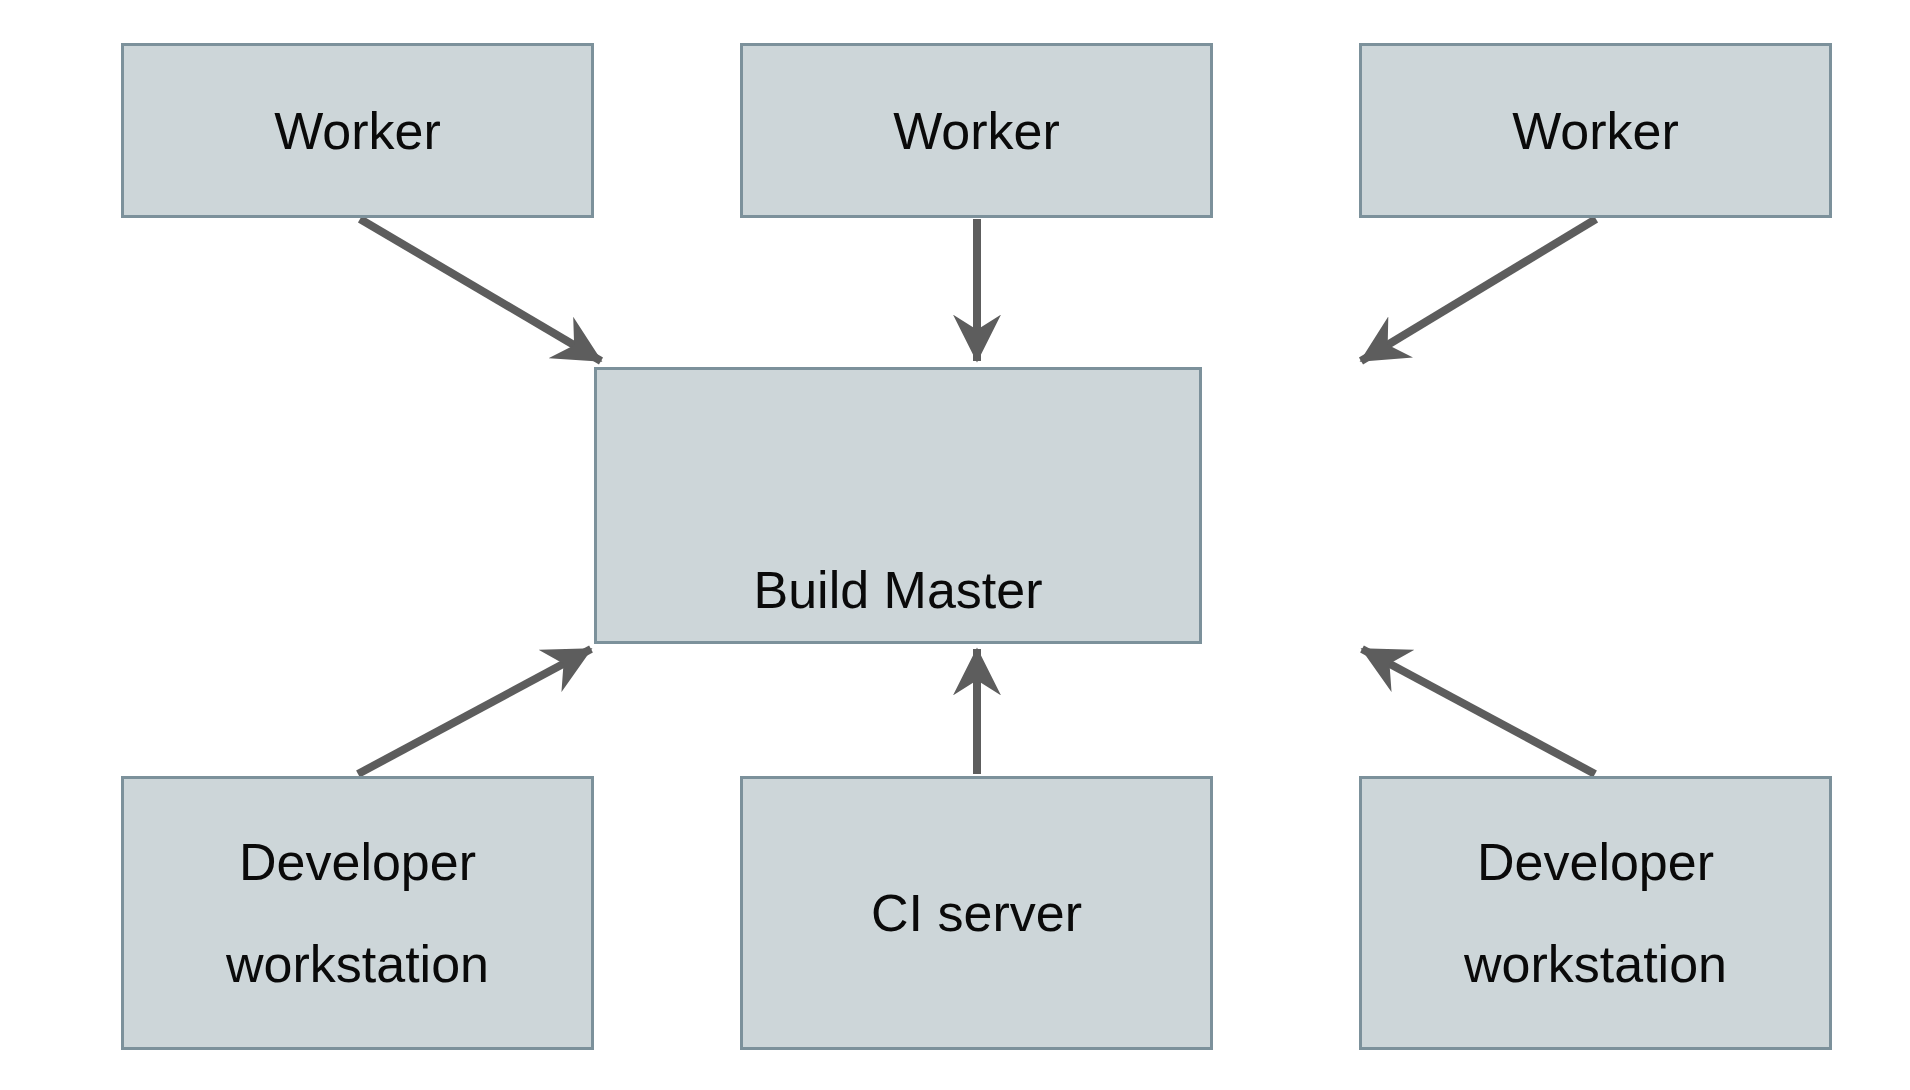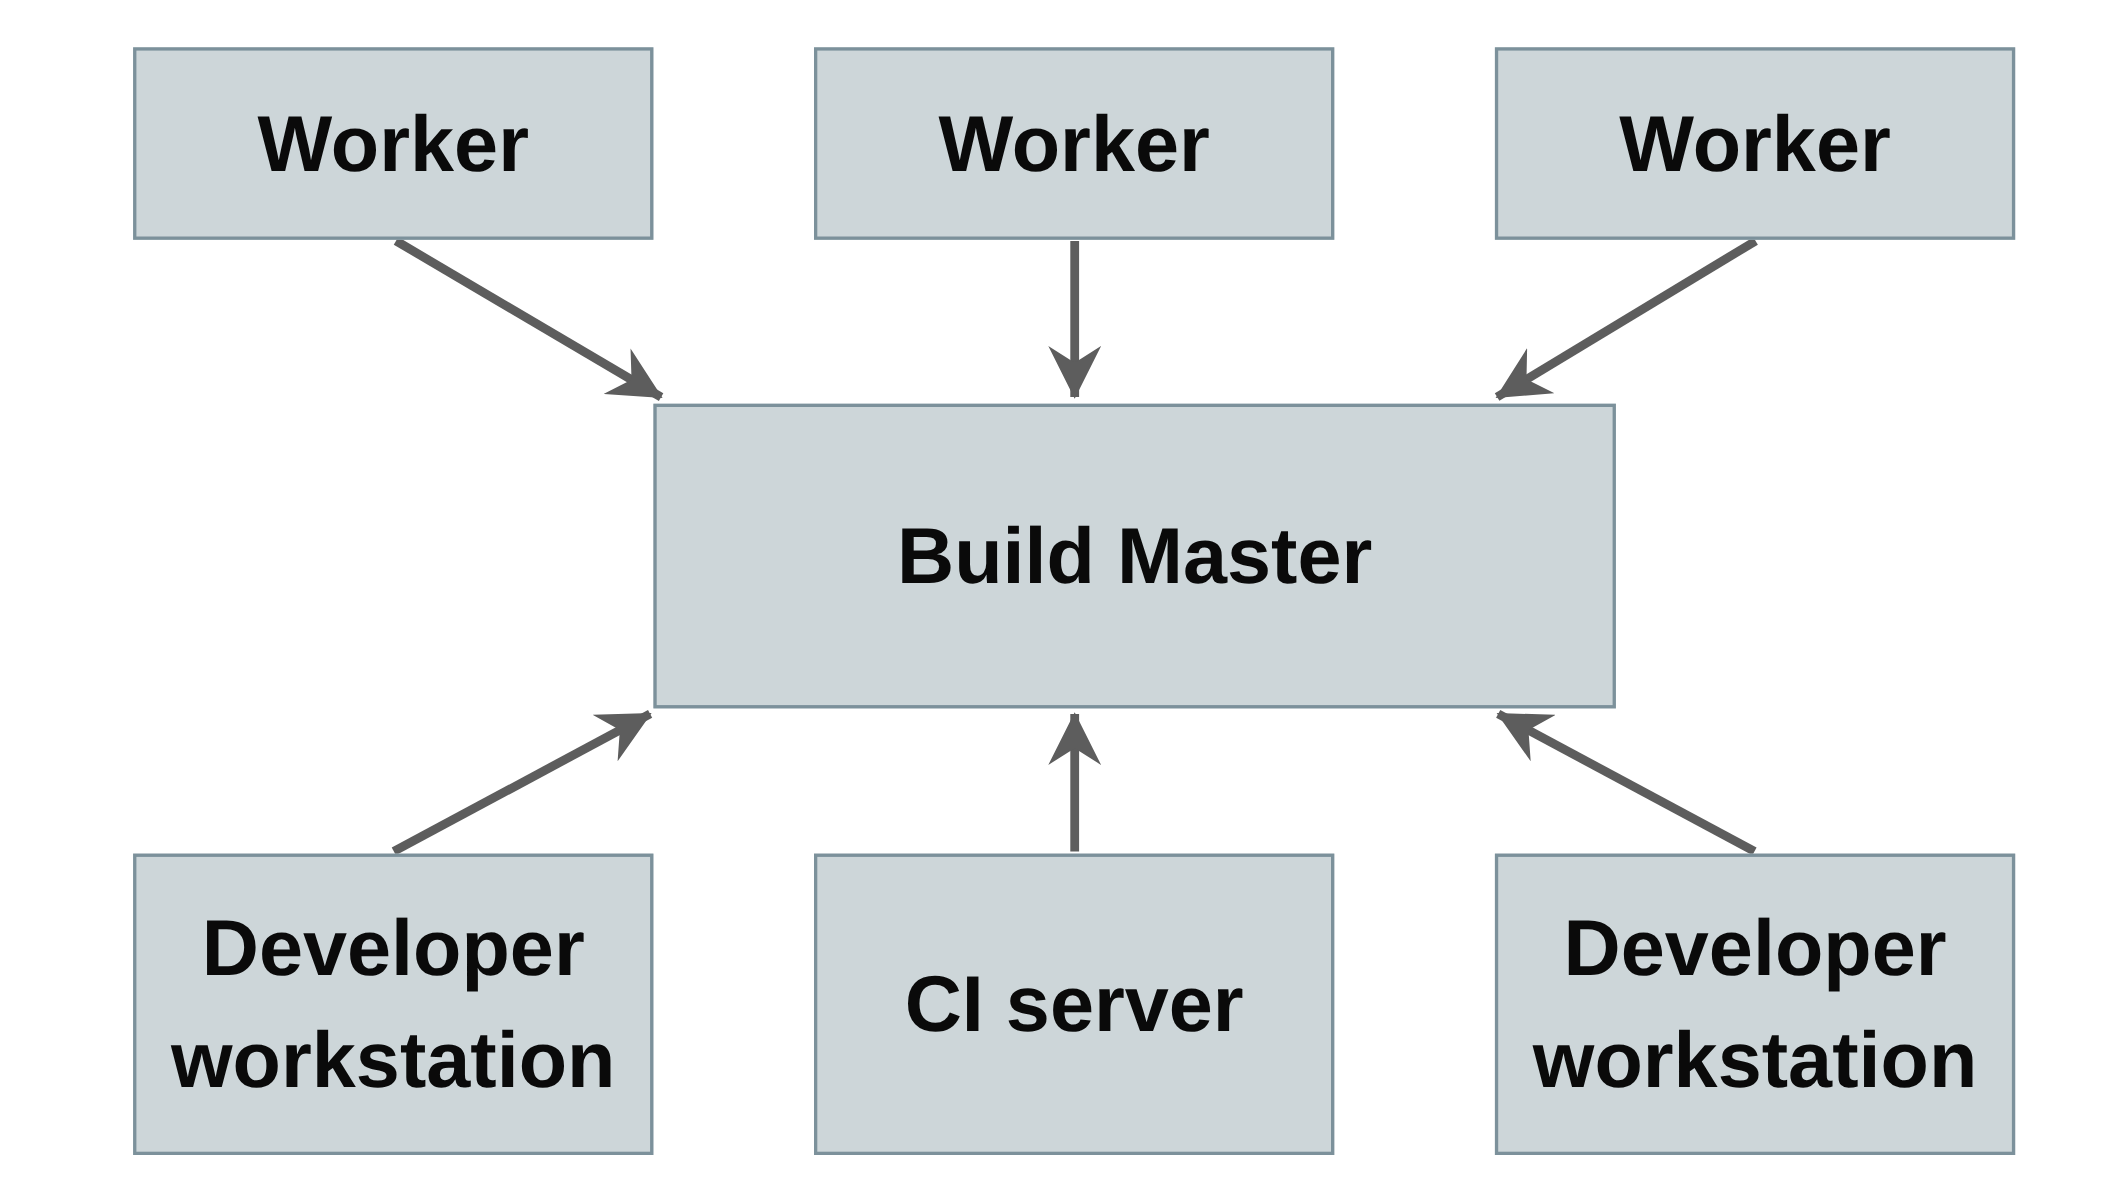--- a/index.html
+++ b/index.html
@@ -25,22 +25,22 @@
   .node {
     position: absolute;
     box-sizing: border-box;
     display: flex;
     flex-direction: column;
     align-items: center;
     justify-content: center;
     text-align: center;
     border-style: solid;
     border-width: 3px;
-    font-size: 72px;
-    font-weight: 700;
+    font-size: 52px;
+    font-weight: 400;
     letter-spacing: 0px;
   }
   .node span {
     display: block;
     line-height: 102px;
     white-space: nowrap;
   }
 </style>
 </head>
 <body>
@@ -61,21 +61,21 @@
     </svg>
     <div class="node" style="left: 121px; top: 43px; width: 473px; height: 175px; background: rgb(205, 214, 217); border-color: rgb(124, 145, 155); color: rgb(10, 10, 10);">
       <span>Worker</span>
     </div>
     <div class="node" style="left: 740px; top: 43px; width: 473px; height: 175px; background: rgb(205, 214, 217); border-color: rgb(124, 145, 155); color: rgb(10, 10, 10);">
       <span>Worker</span>
     </div>
     <div class="node" style="left: 1359px; top: 43px; width: 473px; height: 175px; background: rgb(205, 214, 217); border-color: rgb(124, 145, 155); color: rgb(10, 10, 10);">
       <span>Worker</span>
     </div>
-    <div class="node" style="left: 594px; top: 367px; width: 875px; height: 277px; background: rgb(205, 214, 217); border-color: rgb(124, 145, 155); color: rgb(10, 10, 10);">
+    <div class="node" style="left: 594px; top: 367px; width: 608px; height: 277px; background: rgb(205, 214, 217); border-color: rgb(124, 145, 155); color: rgb(10, 10, 10); justify-content: flex-end;">
       <span>Build Master</span>
     </div>
     <div class="node" style="left: 121px; top: 776px; width: 473px; height: 274px; background: rgb(205, 214, 217); border-color: rgb(124, 145, 155); color: rgb(10, 10, 10);">
       <span>Developer</span>
       <span>workstation</span>
     </div>
     <div class="node" style="left: 740px; top: 776px; width: 473px; height: 274px; background: rgb(205, 214, 217); border-color: rgb(124, 145, 155); color: rgb(10, 10, 10); text-align: center;">
       <span>CI server</span>
     </div>
     <div class="node" style="left: 1359px; top: 776px; width: 473px; height: 274px; background: rgb(205, 214, 217); border-color: rgb(124, 145, 155); color: rgb(10, 10, 10);">

